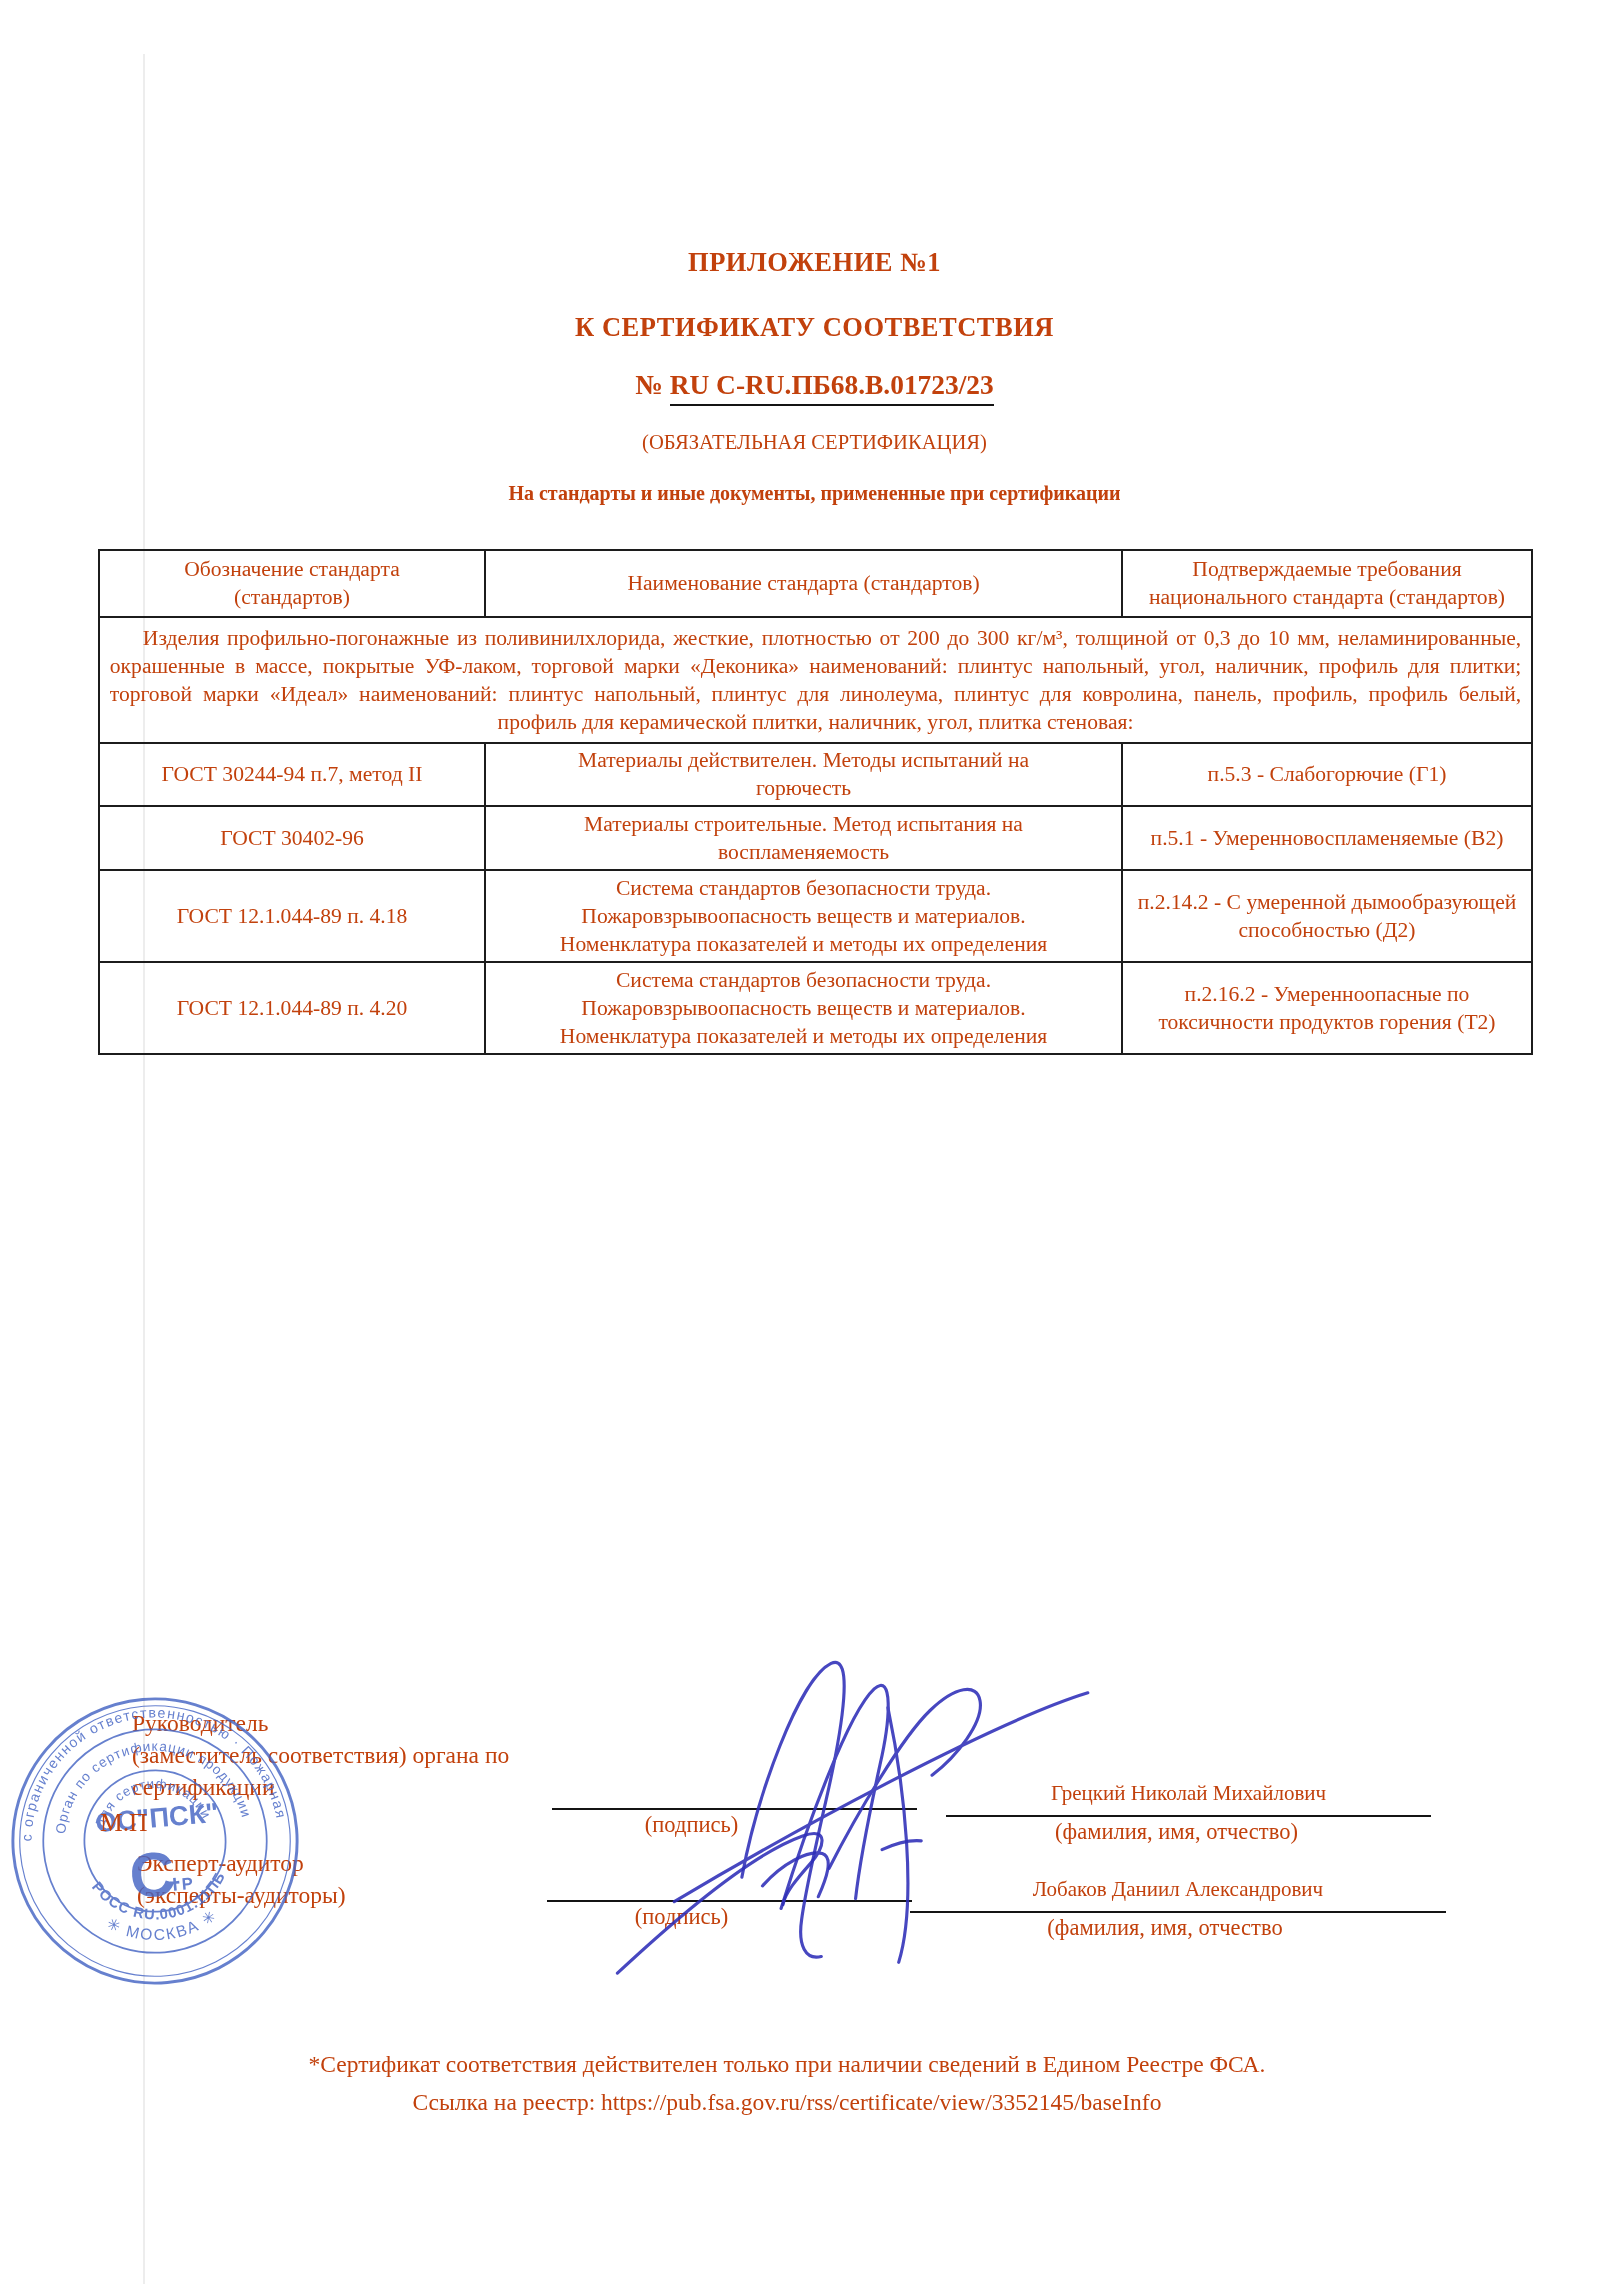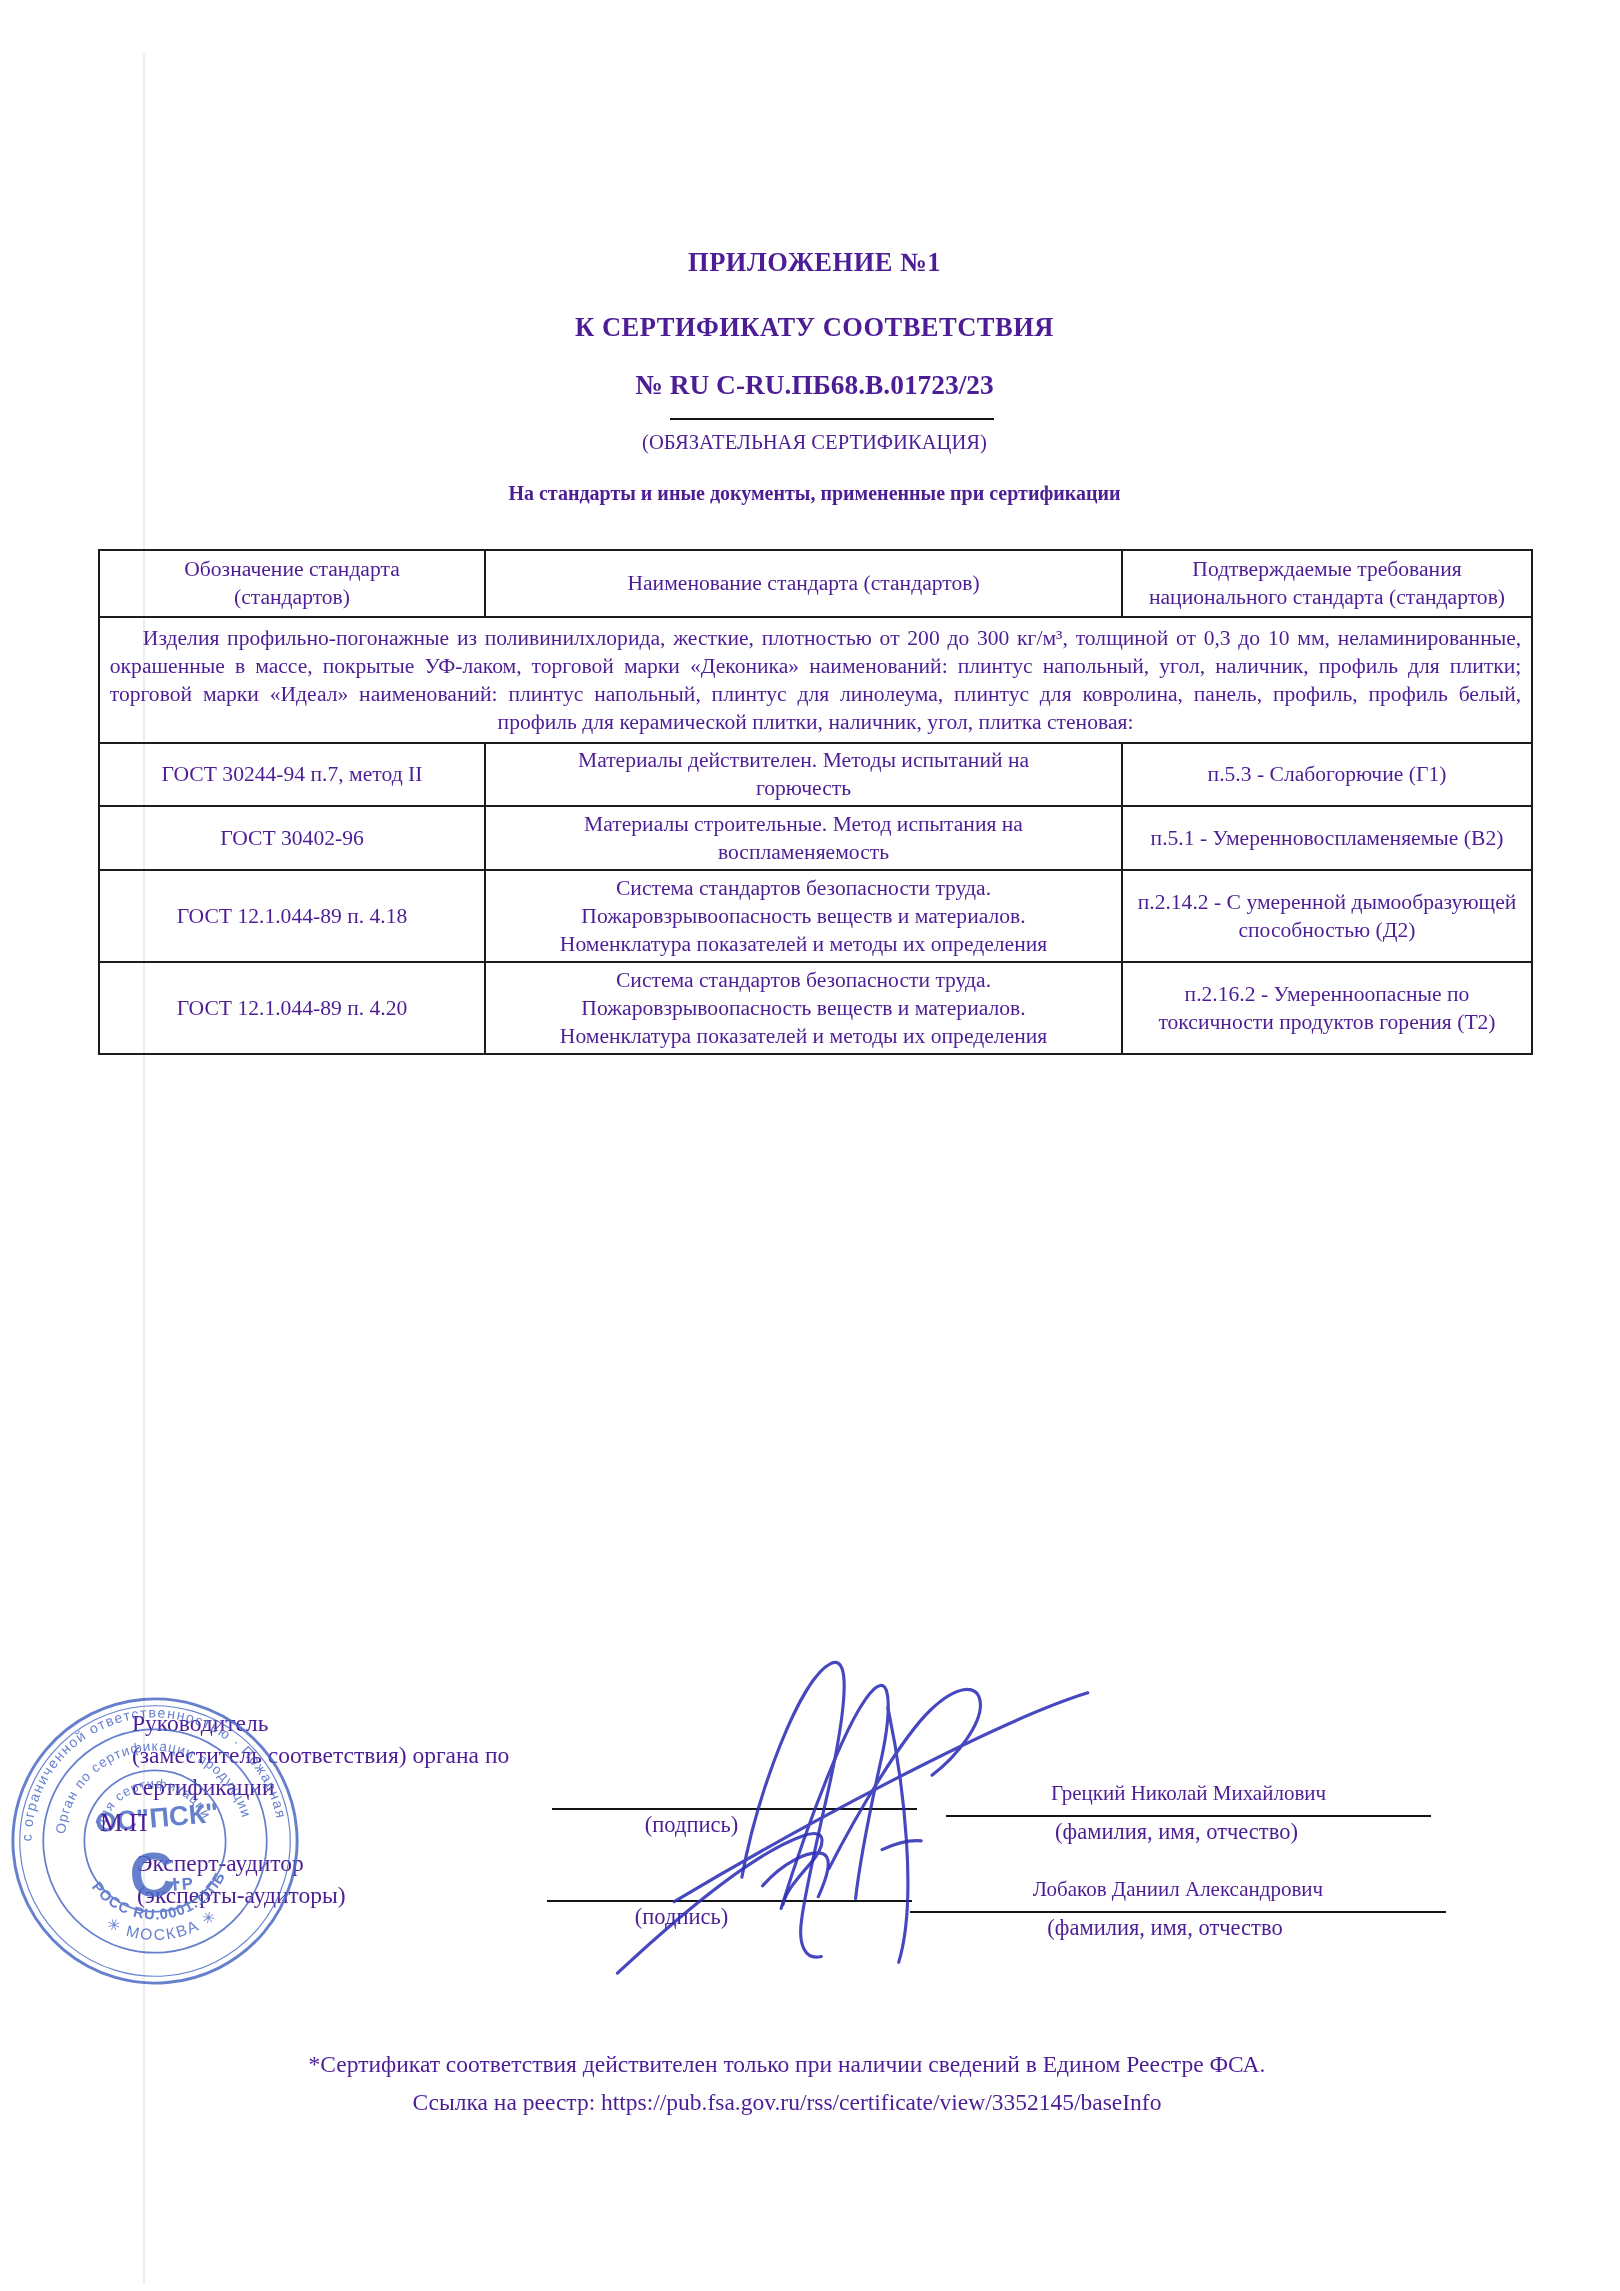--- a/index.html
+++ b/index.html
@@ -1,31 +1,31 @@
 <!DOCTYPE html>
 <html><head>
 <meta charset="utf-8">
 <style>
   html,body{margin:0;padding:0;background:#888;}
   .page{
     position:relative;
     width:1620px;height:2292px;
     background:#ffffff;
     font-family:"Liberation Serif","DejaVu Serif",serif;
-    color:#4c1d95;
+    color:#c2410c;
     overflow:hidden;
   }
   .scan-line{position:absolute;left:143px;top:54px;width:2px;height:2230px;background:#ededed;}
 
   
   .doc-header{position:absolute;left:98px;width:1433px;text-align:center;}
   .t1{top:247px;font-size:26.5px;font-weight:bold;letter-spacing:0.5px;}
   .t2{top:312px;font-size:26.5px;font-weight:bold;letter-spacing:0.5px;}
   .tnum{top:370px;font-size:27.4px;font-weight:bold;}
-  .tnum .num{border-bottom:2.9px solid #141414;padding-bottom:18px;}
+  .tnum .num{border-bottom:2.9px solid #141414;padding-bottom:4px;}
   .ttype{top:431px;font-size:20.6px;}
   .tsubject{top:482px;font-size:20px;font-weight:bold;}
 
   
   table.std{
     position:absolute;left:98px;top:549px;width:1433px;
     border-collapse:collapse;table-layout:fixed;
     font-size:21.6px;line-height:28px;text-align:center;
     background:transparent;
   }

